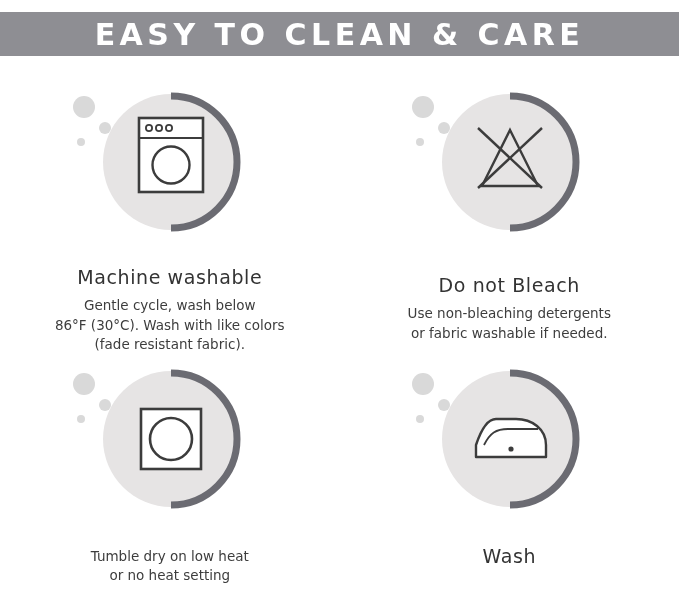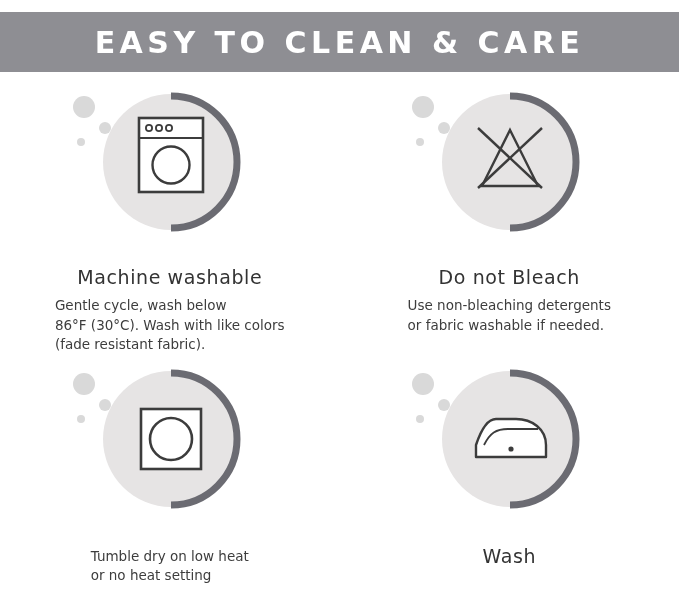--- a/index.html
+++ b/index.html
@@ -21,21 +21,21 @@
     height: 594px;
     background: #ffffff;
   }
 
   
   .header-band {
     position: absolute;
     left: 0;
     top: 12px;
     width: 679px;
-    height: 60px;
+    height: 44px;
     background: #8e8e93;
     display: flex;
     align-items: center;
     justify-content: center;
   }
   .header-title {
     color: #ffffff;
     font-family: "DejaVu Sans", sans-serif;
     font-size: 30px;
     font-weight: bold;
@@ -113,28 +113,29 @@
     letter-spacing: 0.6px;
     margin-top: 2px;
     text-align: center;
   }
 
   .item-desc {
     font-family: "DejaVu Sans", sans-serif;
     font-size: 13.5px;
     line-height: 1.45;
     color: #3d3d3d;
+    text-align: center;
     margin-top: 8px;
     max-width: 290px;
     white-space: pre-line;
   }
 
   
   .cell-0 .item-title { margin-top: 4px; }
-  .cell-1 .item-title { margin-top: 4px; text-align: right; }
+  .cell-1 .item-title { margin-top: 12px; text-align: right; }
   .cell-2 .item-title { margin-top: 6px; }
   .cell-3 .item-title { margin-top: 6px; }
 </style>
 </head>
 <body>
 
 <div class="page">
 
   <div class="header-band">
     <div class="header-title">EASY TO CLEAN &amp; CARE</div>

